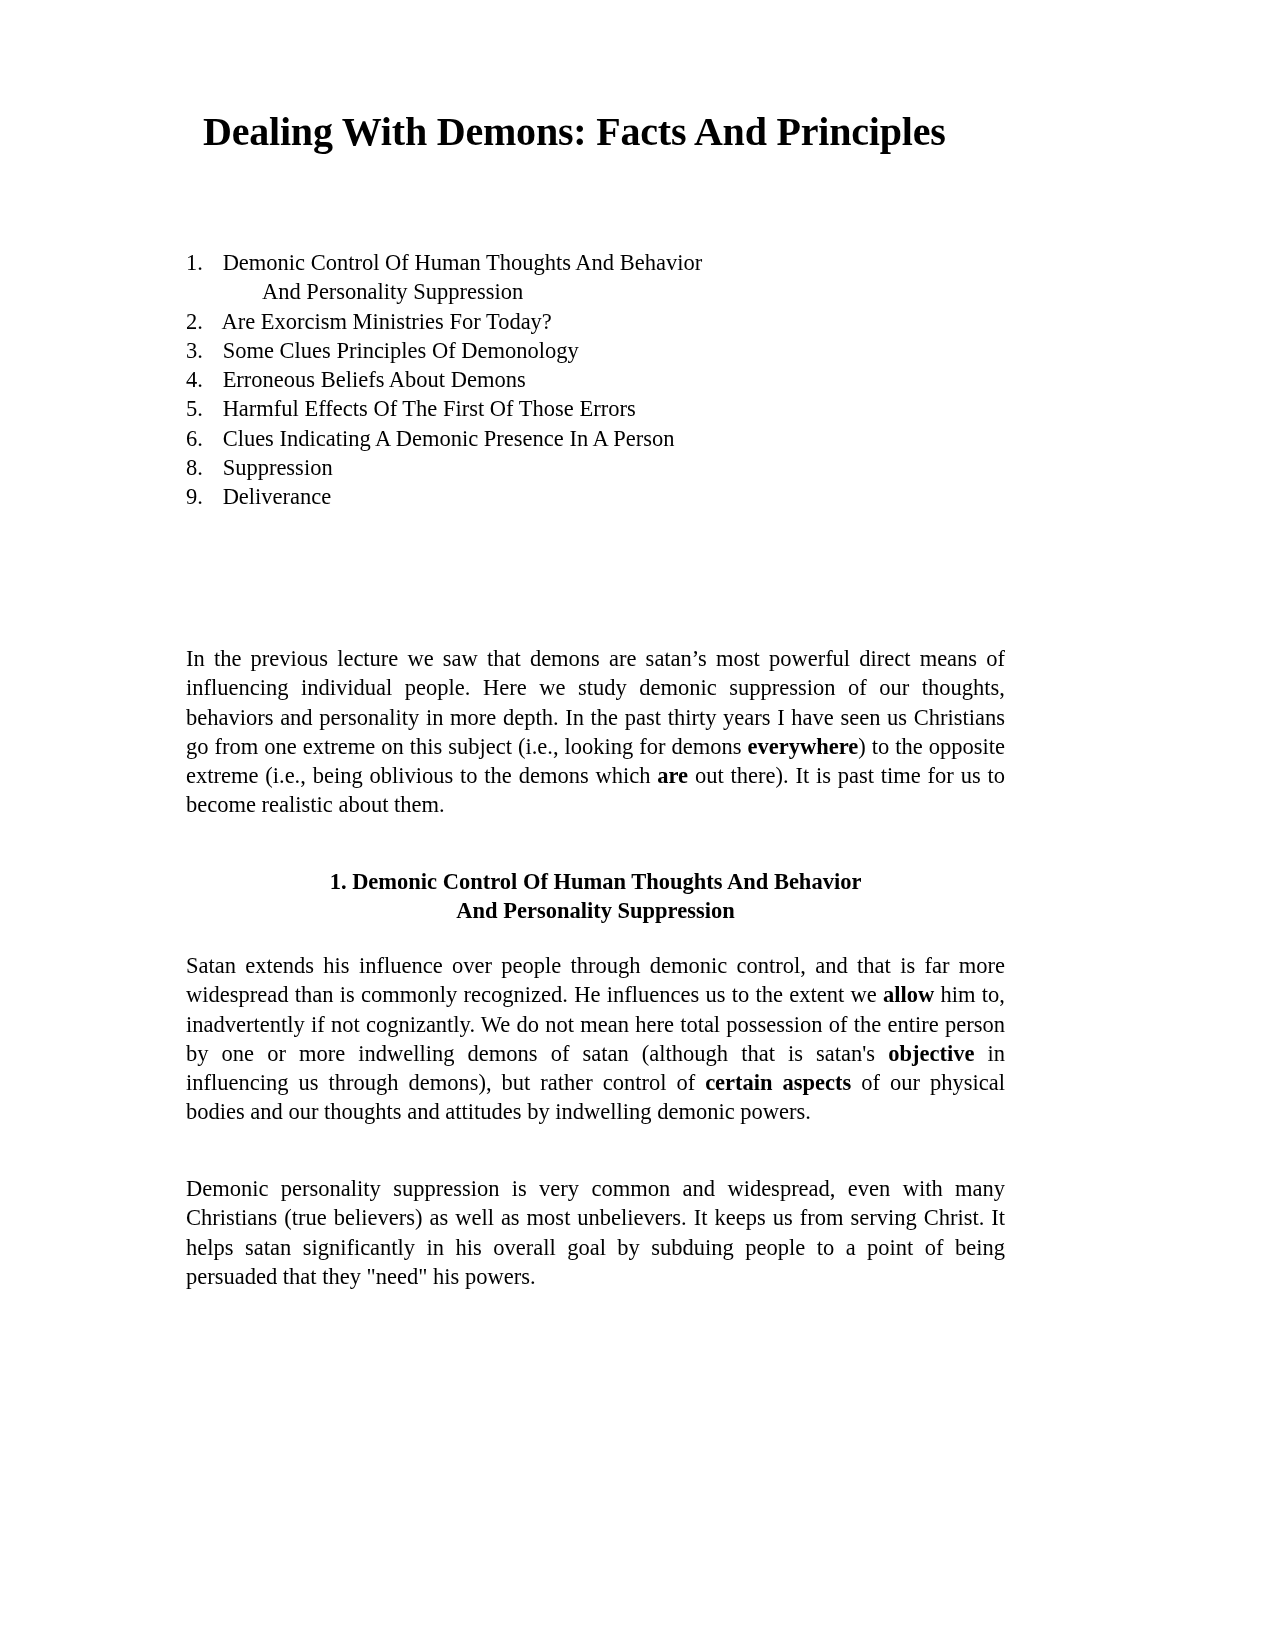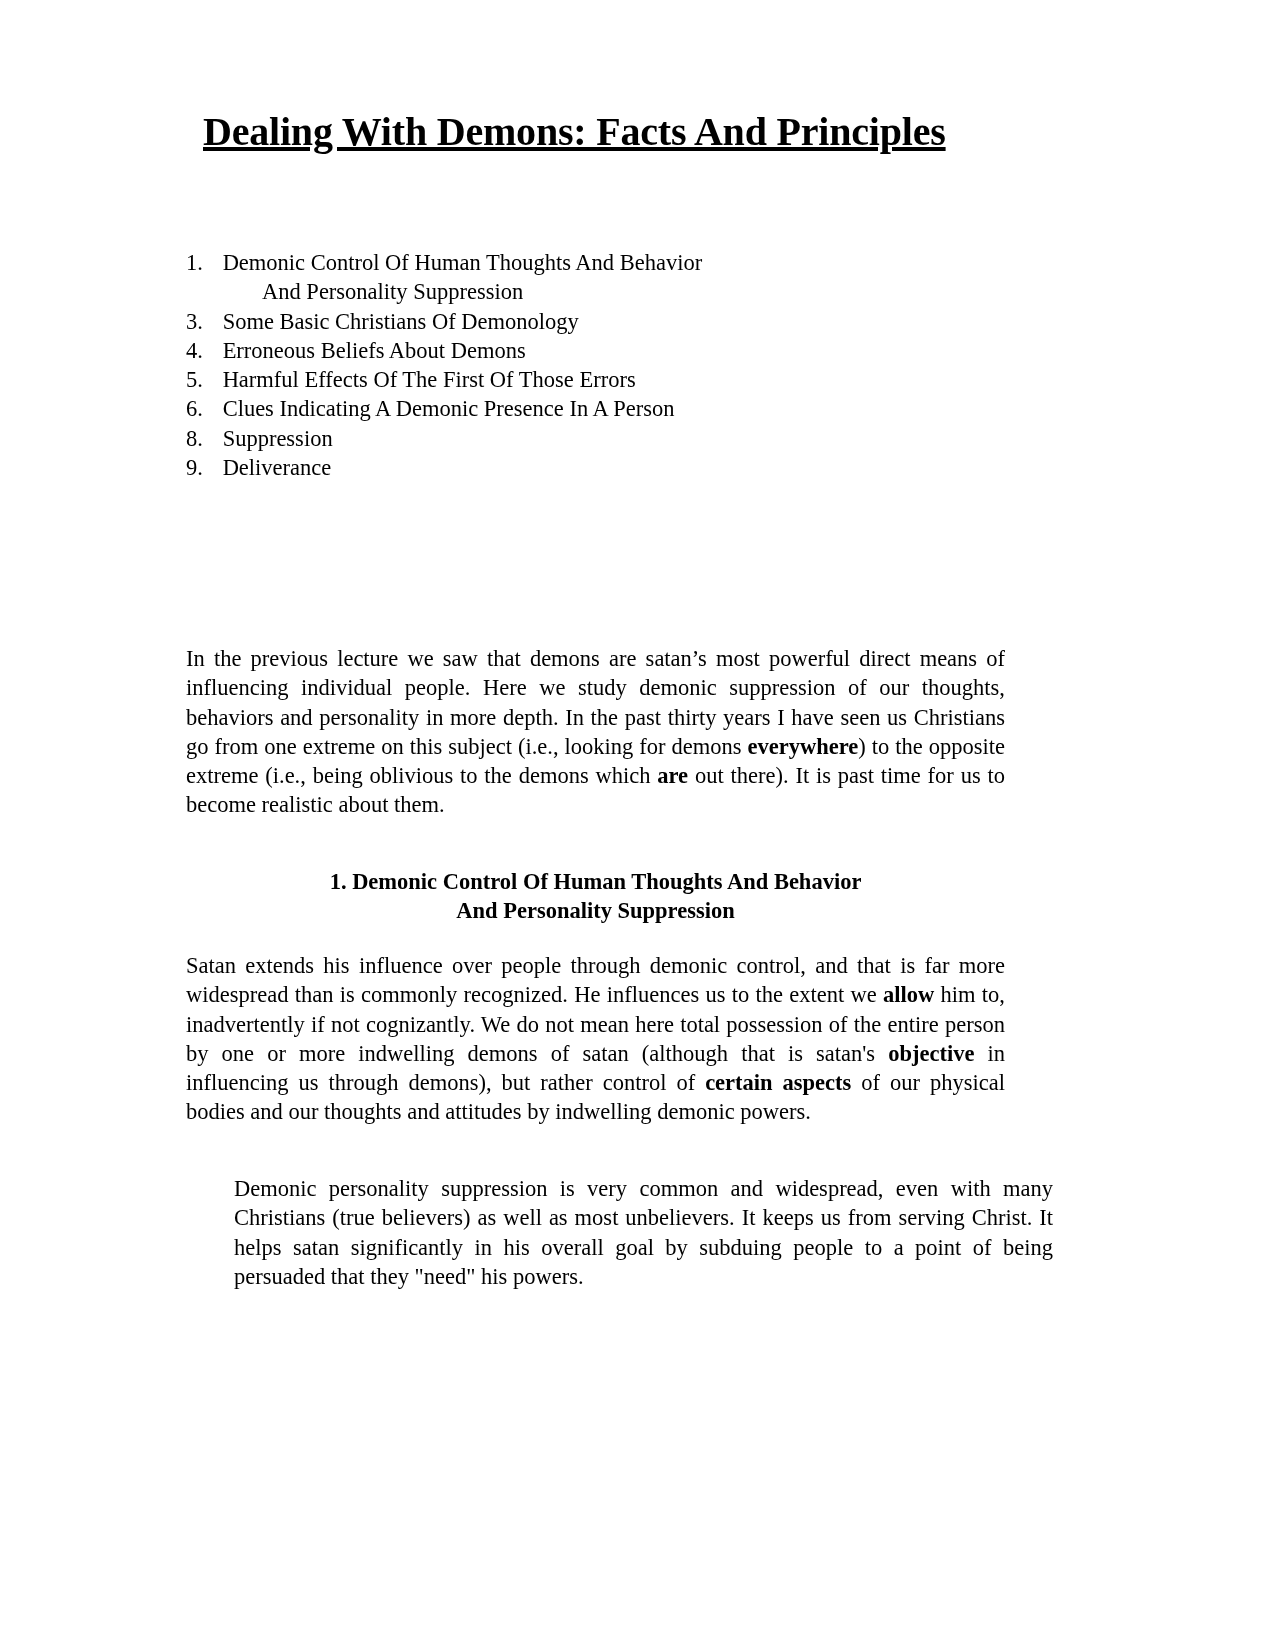--- a/index.html
+++ b/index.html
@@ -2,21 +2,21 @@
 <html><head>
 <meta charset="utf-8">
 <style>
   html, body { margin: 0; padding: 0; background: #ffffff; }
   body {
     width: 1275px; height: 1650px; position: relative; overflow: hidden;
     font-family: "Liberation Serif", "DejaVu Serif", serif; color: #000;
   }
   .title {
     position: absolute; left: 203px; top: 108px; margin: 0;
-    font-size: 40px; font-weight: bold; letter-spacing: -0.2px; white-space: nowrap; text-decoration: underline;
+    font-size: 40px; font-weight: bold; letter-spacing: -0.2px; white-space: nowrap;
   }
   .toc {
     position: absolute; left: 186px; top: 248px; margin: 0; padding: 0; list-style: none;
     font-size: 22.5px; line-height: 29.3px;
   }
   .toc li { white-space: nowrap; }
   .toc .num { display: inline-block; min-width: 31px; }
   .toc .num.wide { min-width: 44px; }
   .toc .cont { padding-left: 76px; display: block; }
   .para {
@@ -34,22 +34,26 @@
 
 <h1 class="title">Dealing With Demons: Facts And Principles</h1>
 
 <ol class="toc">
   <li>
     <span class="num">1.</span>
     <span>Demonic  Control Of Human Thoughts And Behavior</span>
     <span class="cont">And Personality Suppression</span>
   </li>
   <li>
+    <span class="num">2.</span>
+    <span>Are Exorcism Ministries For Today?</span>
+  </li>
+  <li>
     <span class="num">3.</span>
-    <span>Some Basic Christians Of Demonology</span>
+    <span>Some Clues Principles Of Demonology</span>
   </li>
   <li>
     <span class="num">4.</span>
     <span>Erroneous Beliefs About Demons</span>
   </li>
   <li>
     <span class="num">5.</span>
     <span>Harmful Effects Of The First Of Those Errors</span>
   </li>
   <li>
@@ -68,13 +72,13 @@
 
 <p class="para" style="top:644px;"><span>In the previous lecture we saw that demons are satan’s most powerful direct means of influencing individual people.  Here we study demonic suppression of our thoughts, behaviors and personality in more depth.  In the past thirty years I have seen us Christians go from one extreme on this subject (i.e., looking for demons </span><b>everywhere</b><span>) to the opposite extreme (i.e., being oblivious to the demons which </span><b>are</b><span> out there).  It is past time for us to become realistic about them.</span></p>
 
 <h2 class="section-heading">
   <span>1. Demonic  Control Of Human Thoughts And Behavior</span><br>
   <span>And Personality Suppression</span>
 </h2>
 
 <p class="para" style="top:951px;"><span>Satan extends his influence over people through demonic control, and that is far more widespread than is commonly recognized.  He influences us to the extent we </span><b>allow</b><span> him to, inadvertently if not cognizantly.  We do not mean here total possession of the entire person by one or more indwelling demons of satan (although that is satan's </span><b>objective</b><span> in influencing us through demons), but rather control of </span><b>certain aspects</b><span> of our physical bodies and our thoughts and attitudes by indwelling demonic powers.</span></p>
 
-<p class="para" style="top:1174px;margin-left:48px;">Demonic personality suppression is very common and widespread, even with many Christians (true believers) as well as most unbelievers.  It keeps us from serving Christ.  It helps satan significantly in his overall goal by subduing people to a point of being persuaded that they "need" his powers.</p>
+<p class="para" style="top:1174px;">Demonic personality suppression is very common and widespread, even with many Christians (true believers) as well as most unbelievers.  It keeps us from serving Christ.  It helps satan significantly in his overall goal by subduing people to a point of being persuaded that they "need" his powers.</p>
 
 </body></html>

